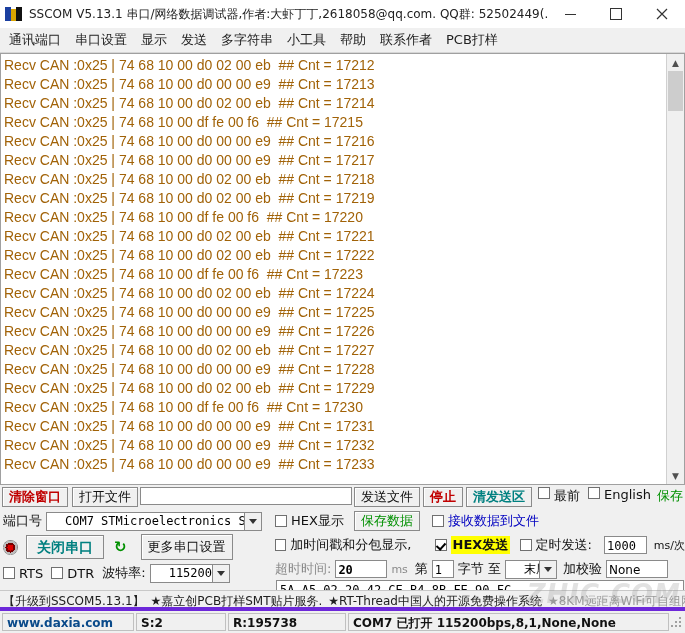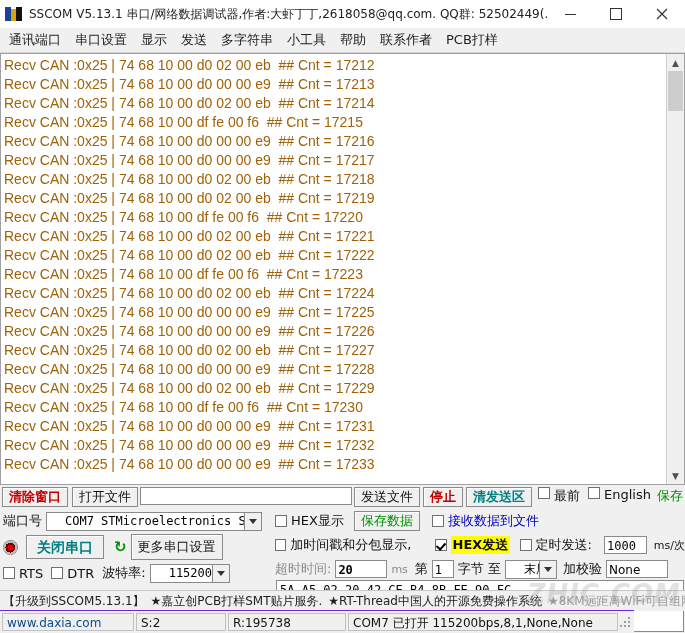--- a/index.html
+++ b/index.html
@@ -95,22 +95,22 @@
     border:2px outset #e2e2e2;background:#f0f0f0;color:#008080;font-weight:bold;
     font-size:14px;display:flex;align-items:center;justify-content:center;letter-spacing:6px;}
 
   .adbar{position:absolute;left:0;bottom:22px;height:20px;width:685px;background:#f0f0f0;
     border-top:1px solid #c8c8c8;display:flex;align-items:center;overflow:hidden;
     font-size:12px;white-space:nowrap;}
   .adbar .seg{padding:0 3px;}
   .adbar .dark{color:#202020;}
   .adbar .faint{color:#9a9a9a;}
 
-  .statusbar{position:absolute;left:0;bottom:0;height:22px;width:634px;background:#f0f0f0;
-    display:flex;align-items:center;border-top:1px solid #6d28d9;font-size:12px;}
+  .statusbar{position:absolute;left:0;bottom:0;height:22px;width:685px;background:#f0f0f0;
+    display:flex;align-items:center;border-top:4px solid #6d28d9;font-size:12px;font-weight:bold;}
   .statusbar .cell{height:18px;line-height:18px;border:1px solid #c0c0c0;background:#f0f0f0;
     margin-left:2px;padding:0 4px;box-sizing:border-box;white-space:nowrap;overflow:hidden;}
   .sb1{width:132px;color:#0a4a8a;}
   .sb2{width:90px;color:#111;}
   .sb3{width:118px;color:#111;}
   .sb4{flex:1 1 auto;color:#111;}
   .grip{width:14px;height:14px;margin-left:auto;margin-right:2px;position:relative;}
   .grip i{position:absolute;width:2px;height:2px;background:#a0a0a0;}
 
   .wm{position:absolute;right:4px;bottom:24px;font-size:26px;color:rgba(150,150,150,.28);
@@ -187,21 +187,21 @@
           <span class="arrowbox">
               <i class="tri"></i>
             </span>
         </div>
       </div>
 
       <div class="prow" style="height:28px;">
         <span class="radio-ind"></span>
         <span class="btn teal" style="margin-left:4px;padding:3px 10px;font-size:14px;">关闭串口</span>
         <span class="refresh" style="margin-left:6px;">↻</span>
-        <span class="btn plain" style="padding:4px 6px;">更多串口设置</span>
+        <span class="btn plain" style="margin-left:10px;padding:4px 6px;">更多串口设置</span>
       </div>
 
       <div class="prow">
         <span class="chk"></span>
         <span class="lbl">RTS</span>
         <span class="chk" style="margin-left:4px;"></span>
         <span class="lbl">DTR</span>
         <span class="lbl" style="margin-left:4px;">波特率:</span>
         <div class="combo" style="width:80px;">
           <span class="val">115200</span>

